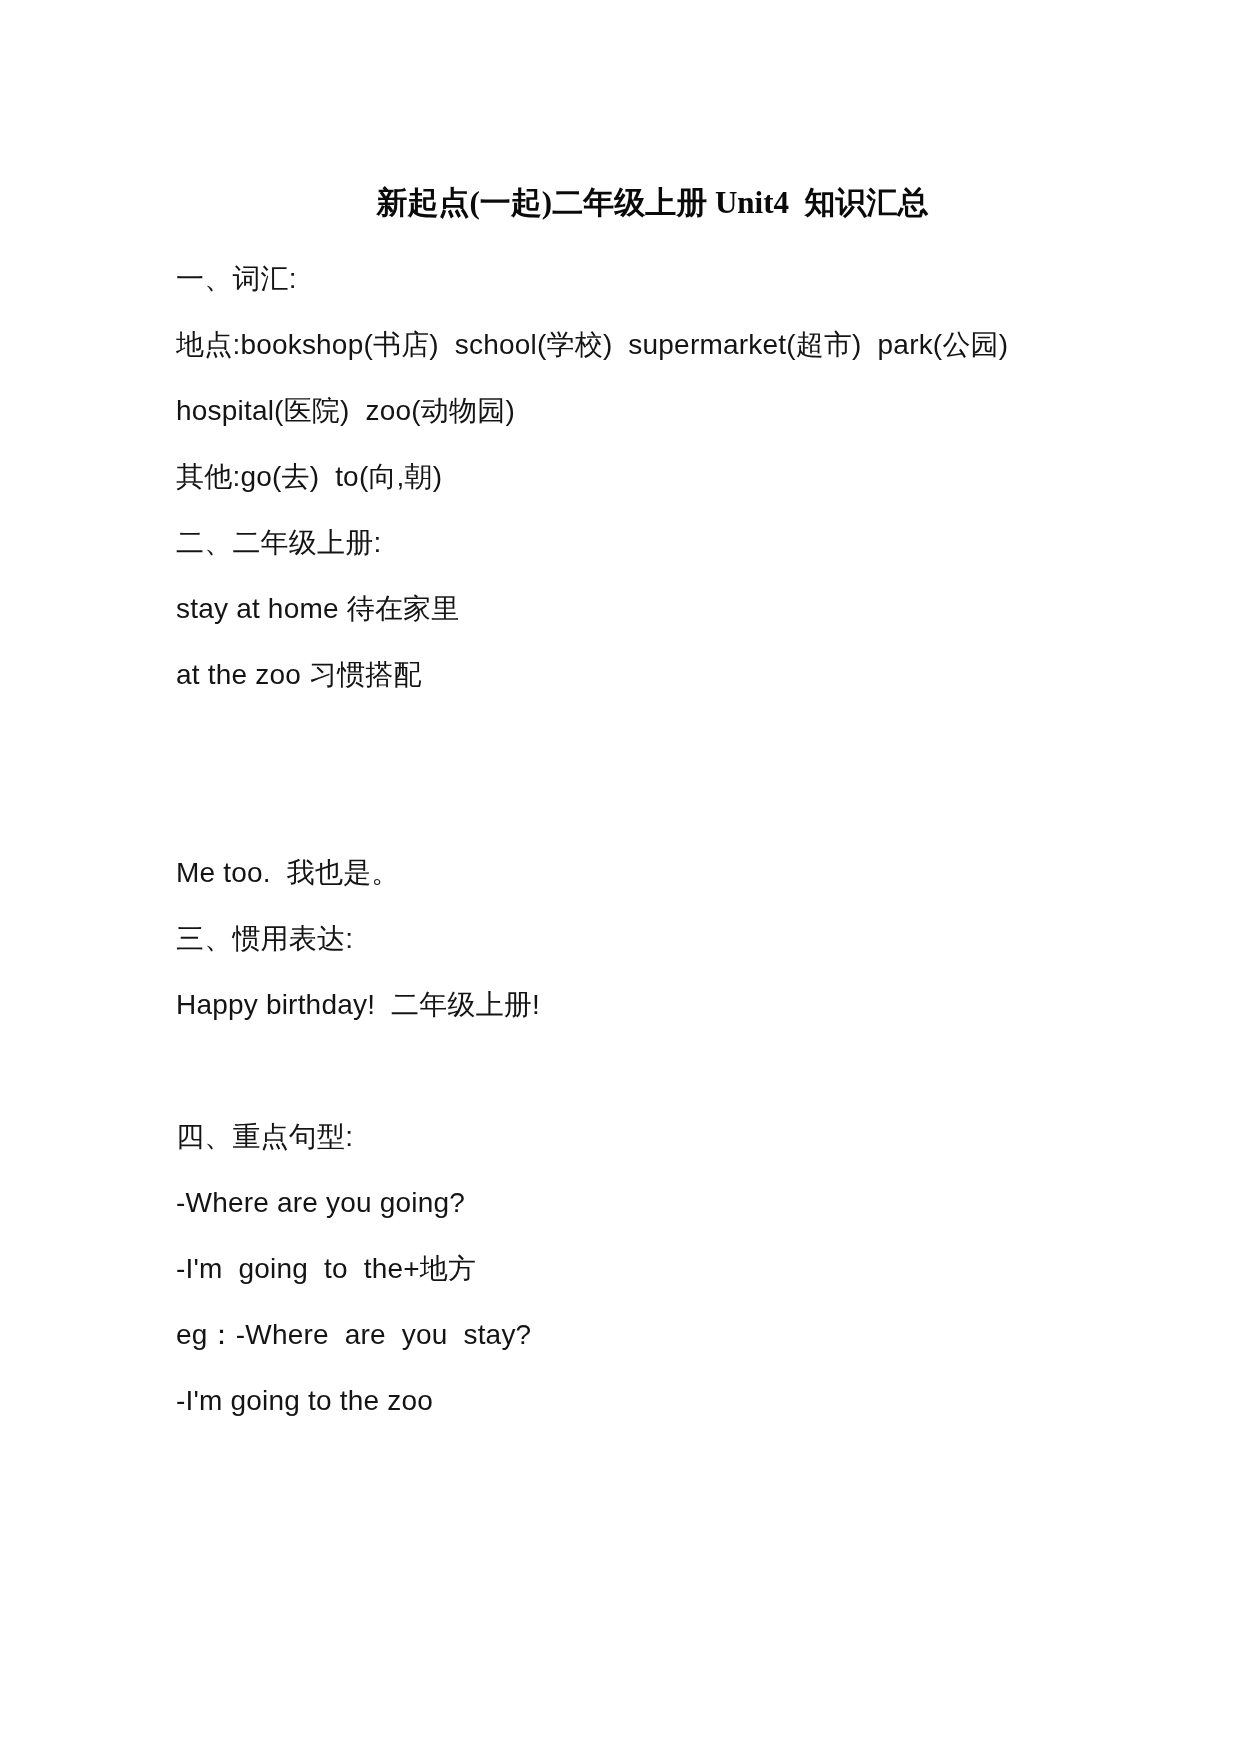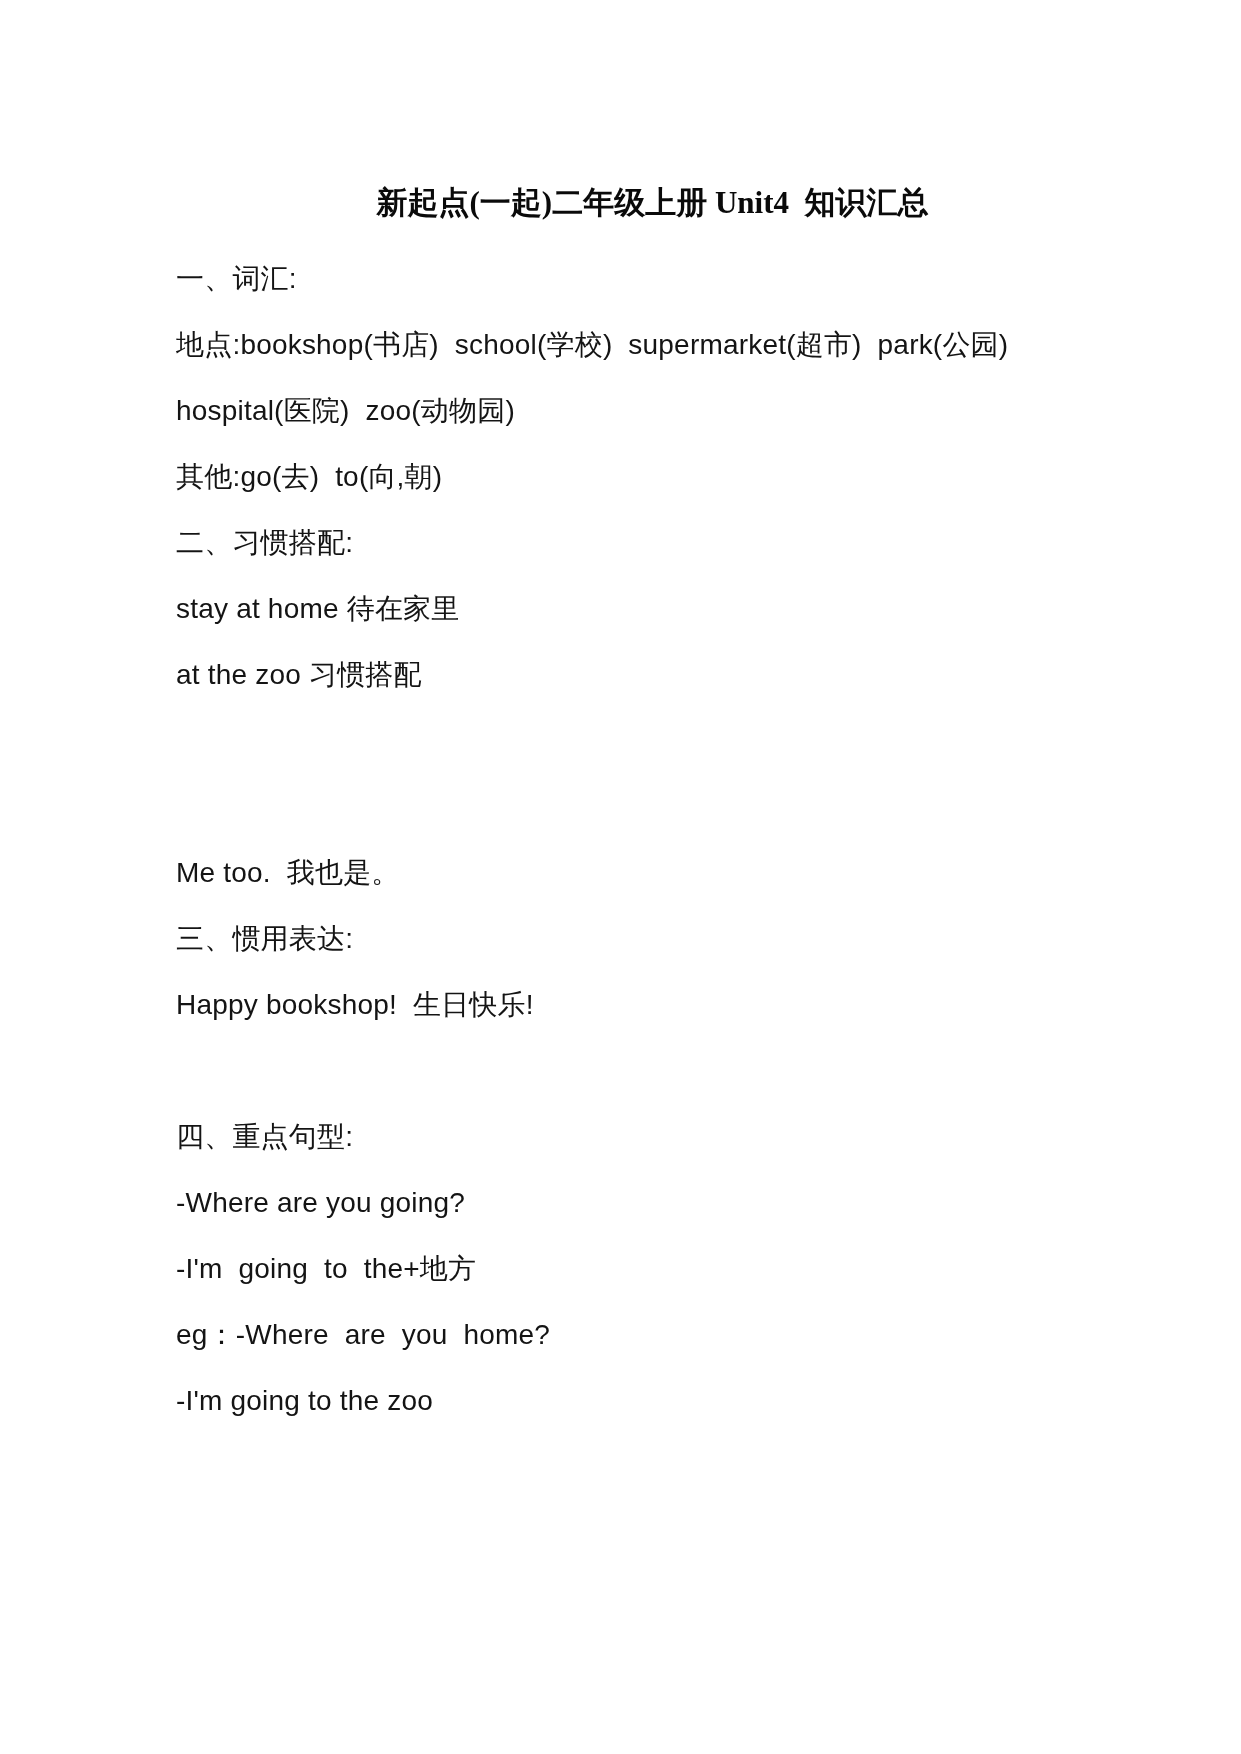--- a/index.html
+++ b/index.html
@@ -43,27 +43,27 @@
 </head>
 <body>
 
 <div class="page">
   <h1 class="doc-title">新起点(一起)二年级上册 Unit4  知识汇总</h1>
 
   <p class="doc-line">一、词汇:</p>
   <p class="doc-line">地点:bookshop(书店)  school(学校)  supermarket(超市)  park(公园)</p>
   <p class="doc-line">hospital(医院)  zoo(动物园)</p>
   <p class="doc-line">其他:go(去)  to(向,朝)</p>
-  <p class="doc-line">二、习惯搭配:</p>
+  <p class="doc-line">二、二年级上册:</p>
   <p class="doc-line">stay at home 待在家里</p>
   <p class="doc-line">at the zoo 习惯搭配</p>
   <p class="doc-line"></p>
   <p class="doc-line"></p>
   <p class="doc-line">Me too.  我也是。</p>
   <p class="doc-line">三、惯用表达:</p>
-  <p class="doc-line">Happy bookshop!  生日快乐!</p>
+  <p class="doc-line">Happy birthday!  二年级上册!</p>
   <p class="doc-line"></p>
   <p class="doc-line">四、重点句型:</p>
   <p class="doc-line">-Where are you going?</p>
   <p class="doc-line">-I'm  going  to  the+地方</p>
-  <p class="doc-line">eg：-Where  are  you  home?</p>
+  <p class="doc-line">eg：-Where  are  you  stay?</p>
   <p class="doc-line">-I'm going to the zoo</p>
 </div>
 
 </body></html>

